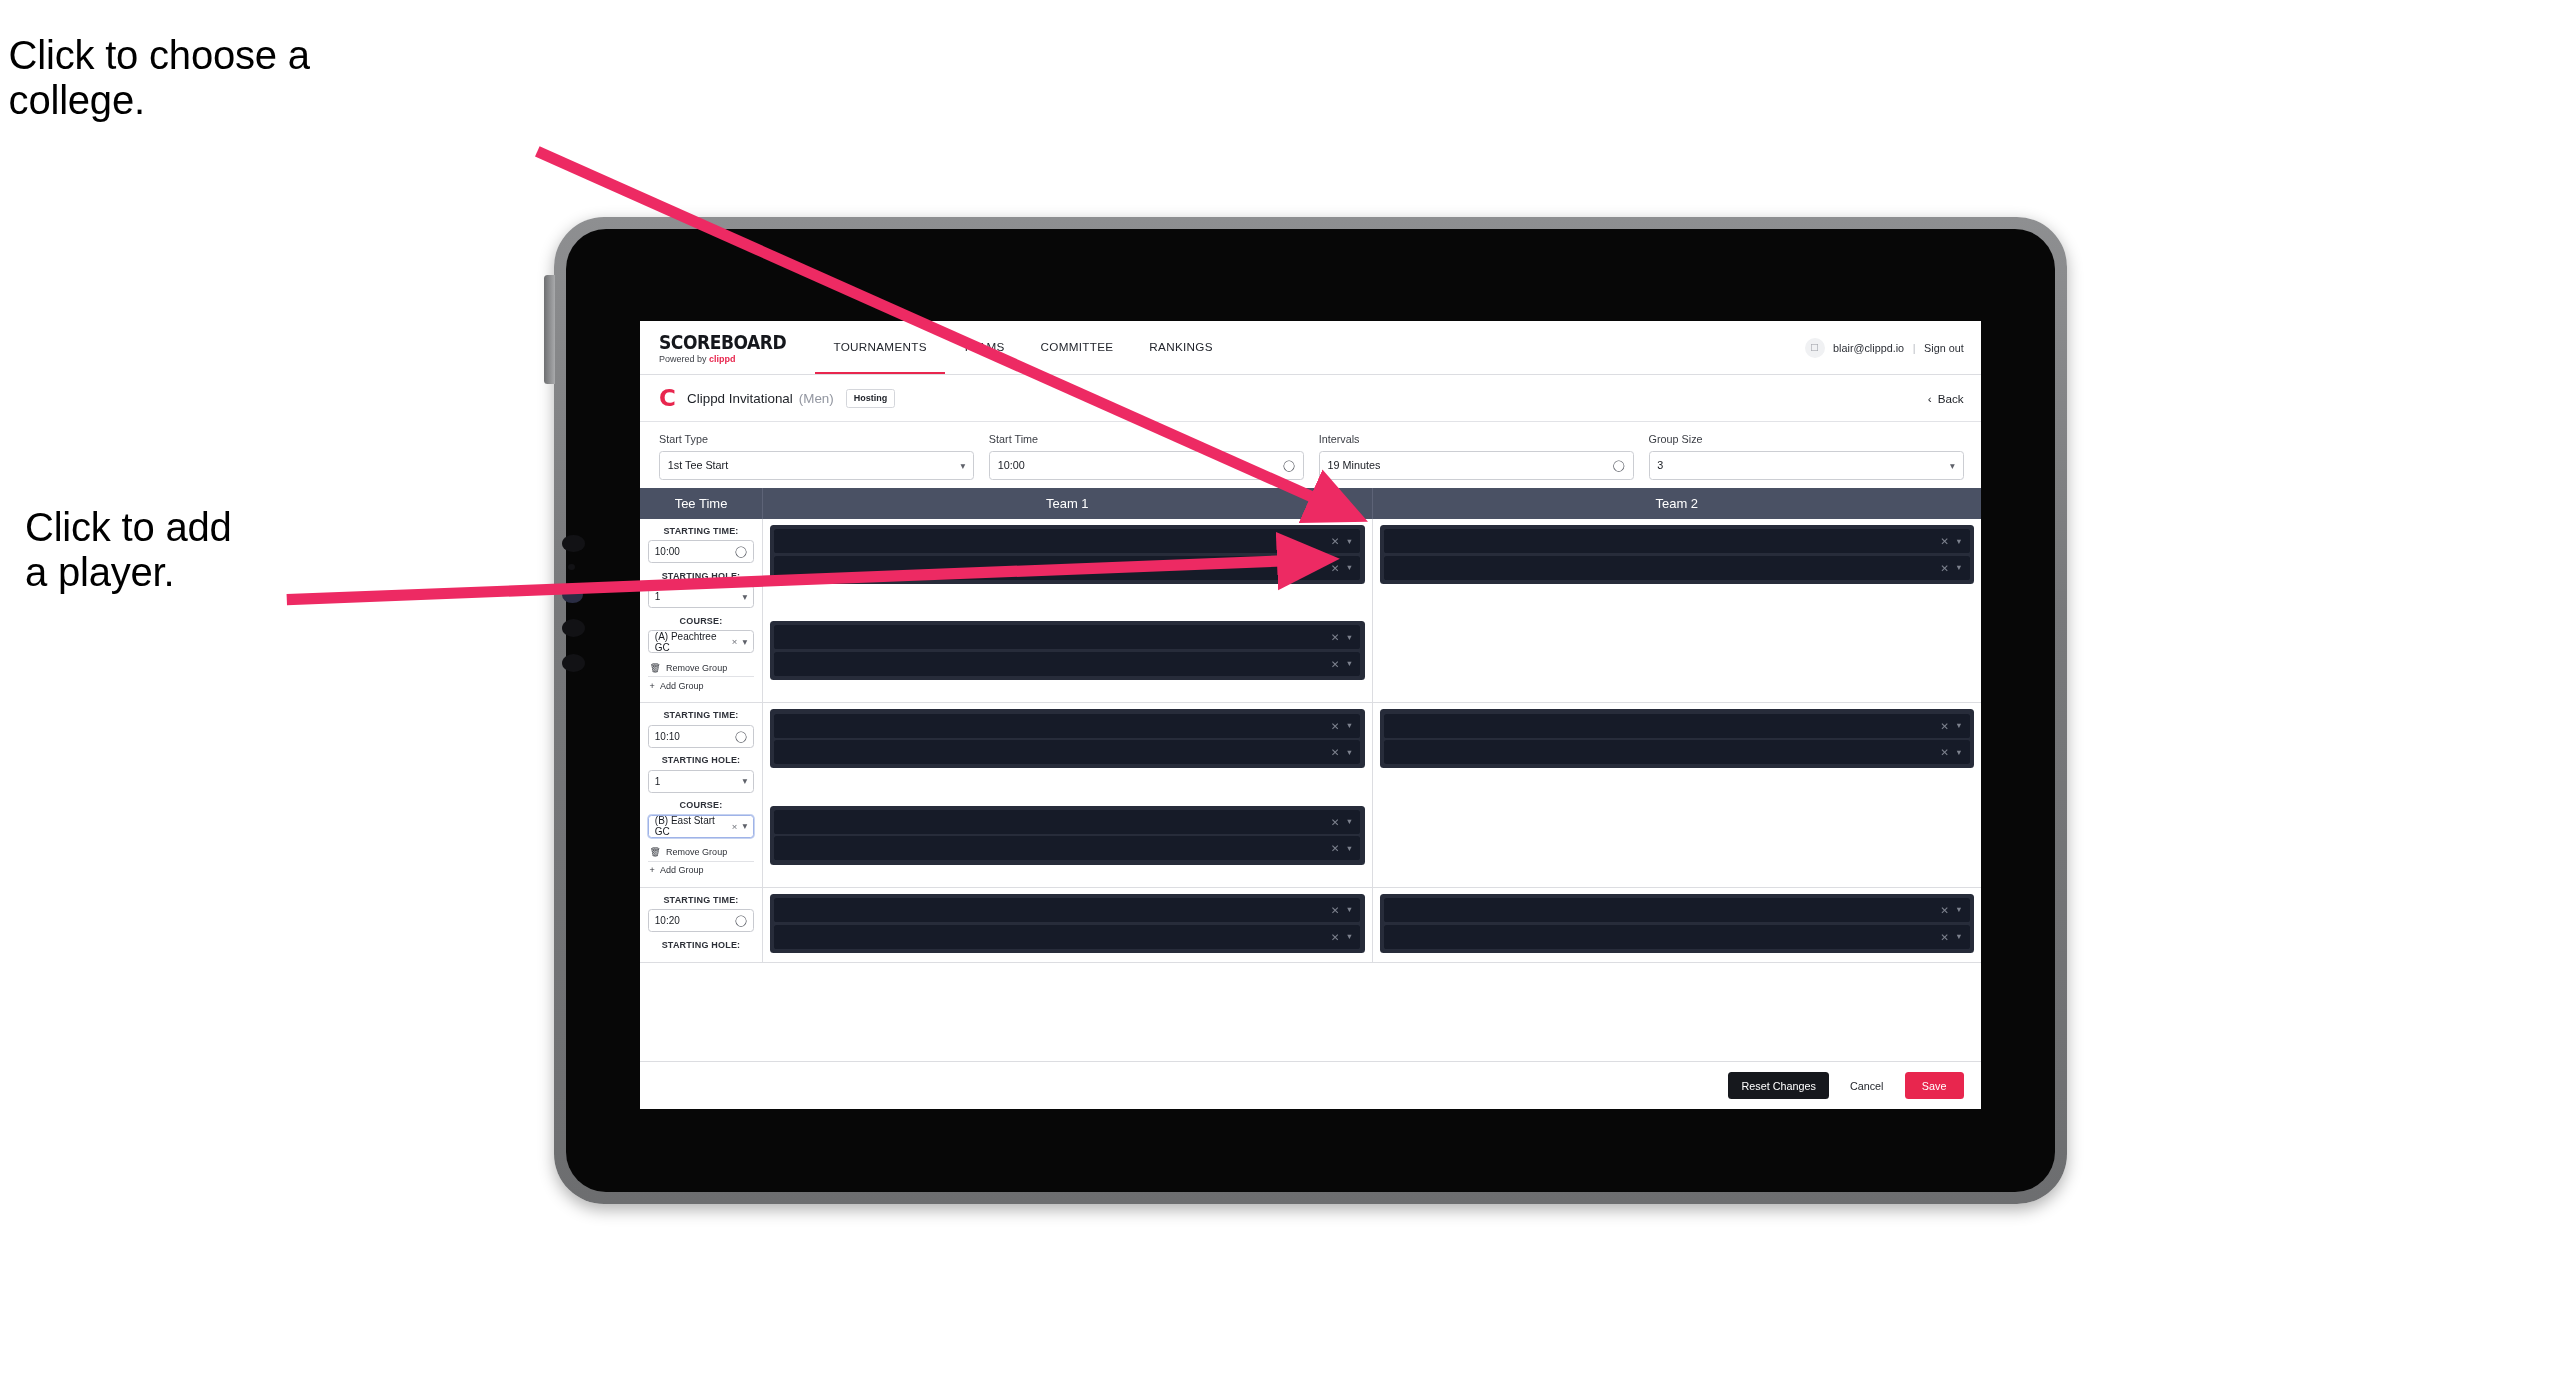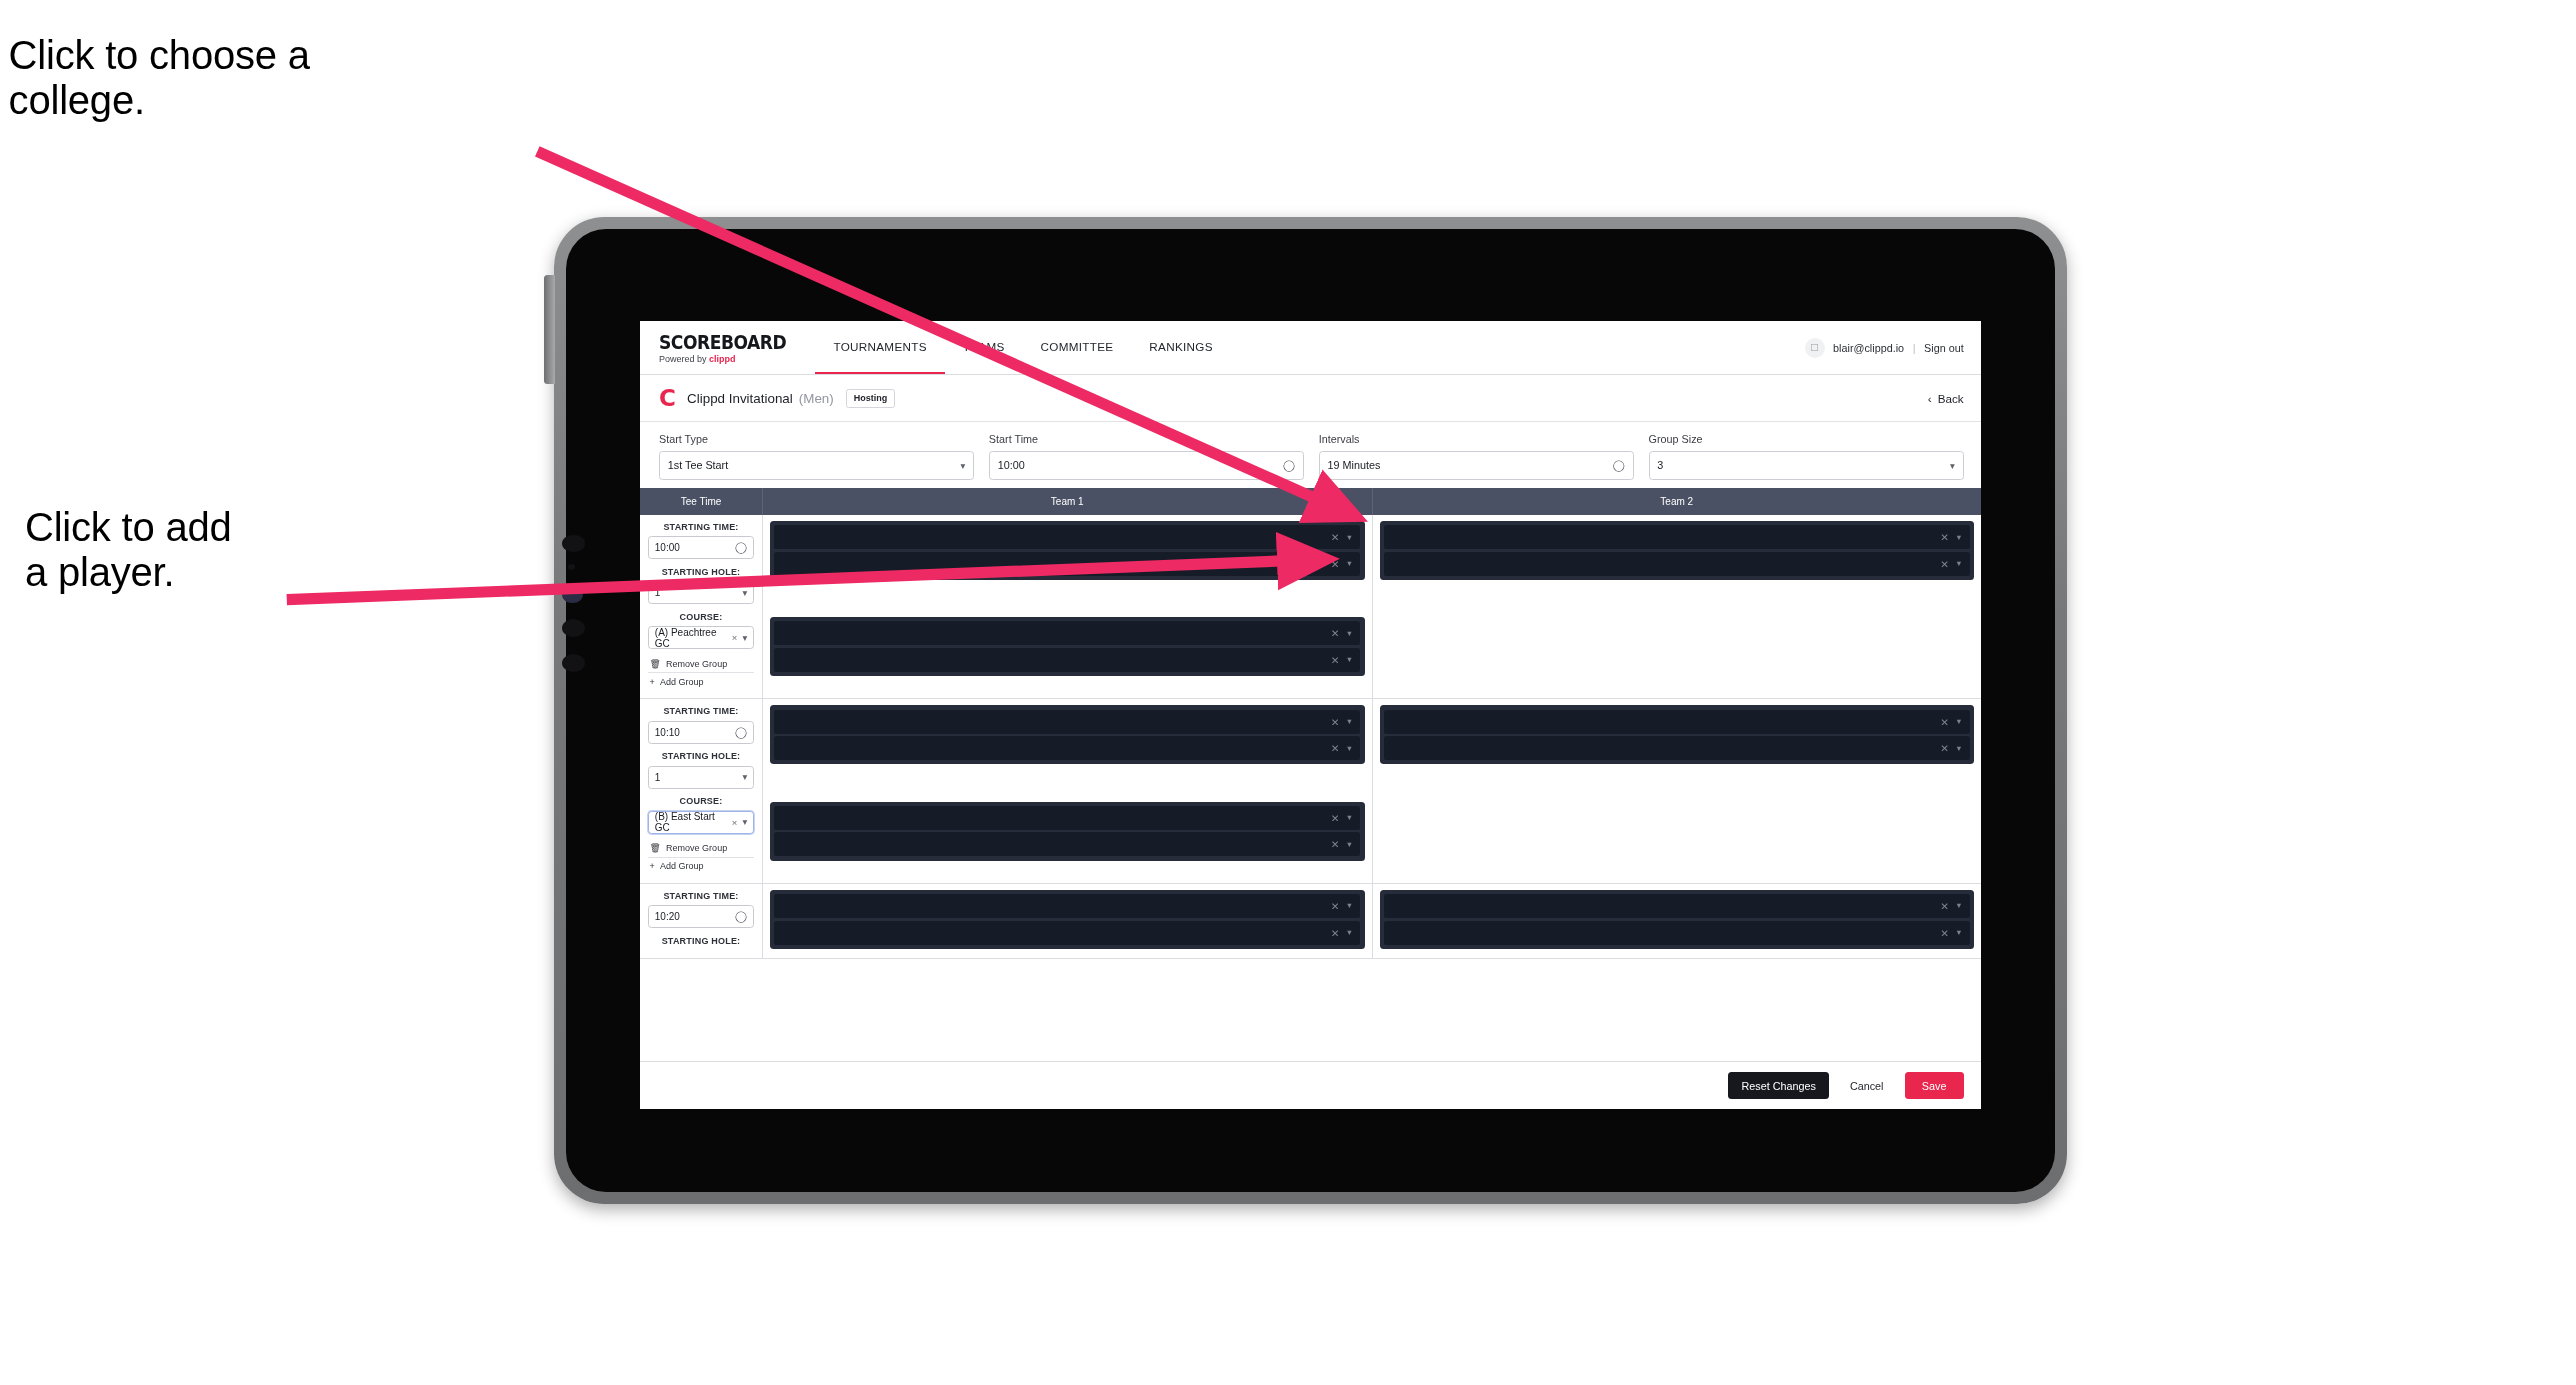--- a/index.html
+++ b/index.html
@@ -181,21 +181,21 @@
   .stepper { display: flex; flex-direction: column; line-height: 0.62; font-size: 9.5px; color: #5e6169; }
 
   
   .tbl-head {
     display: flex;
     background: #4A5164;
     flex: 0 0 auto;
   }
   .th {
     color: #ffffff;
-    font-size: 10px;
+    font-size: 13px;
     text-align: center;
     padding: 7.8px 0;
     border-right: 0.9px solid #5d6377;
   }
   .th:last-child { border-right: none; }
   .col-tee  { flex: 0 0 123px; }
   .col-team { flex: 1; }
 
   .tbl-body { flex: 1; overflow: hidden; background: #fff; }
   .teerow { display: flex; border-bottom: 0.9px solid #dcdde1; }

